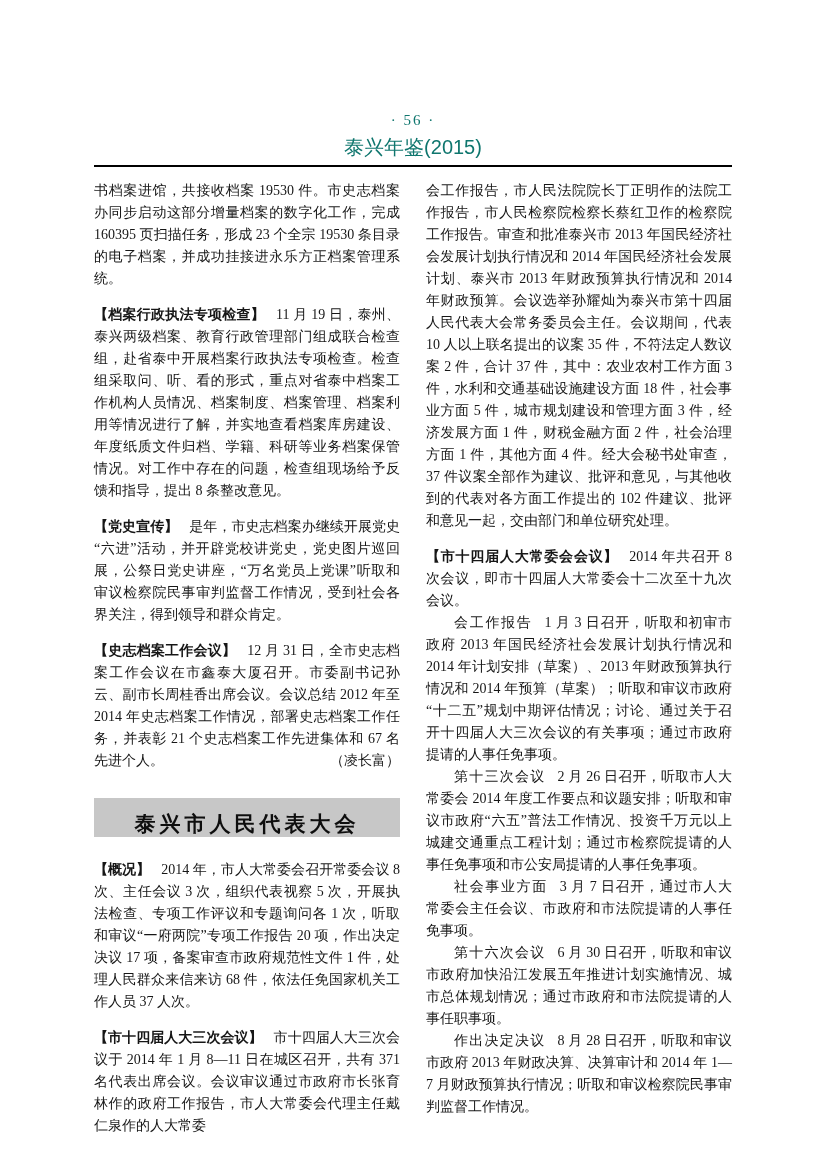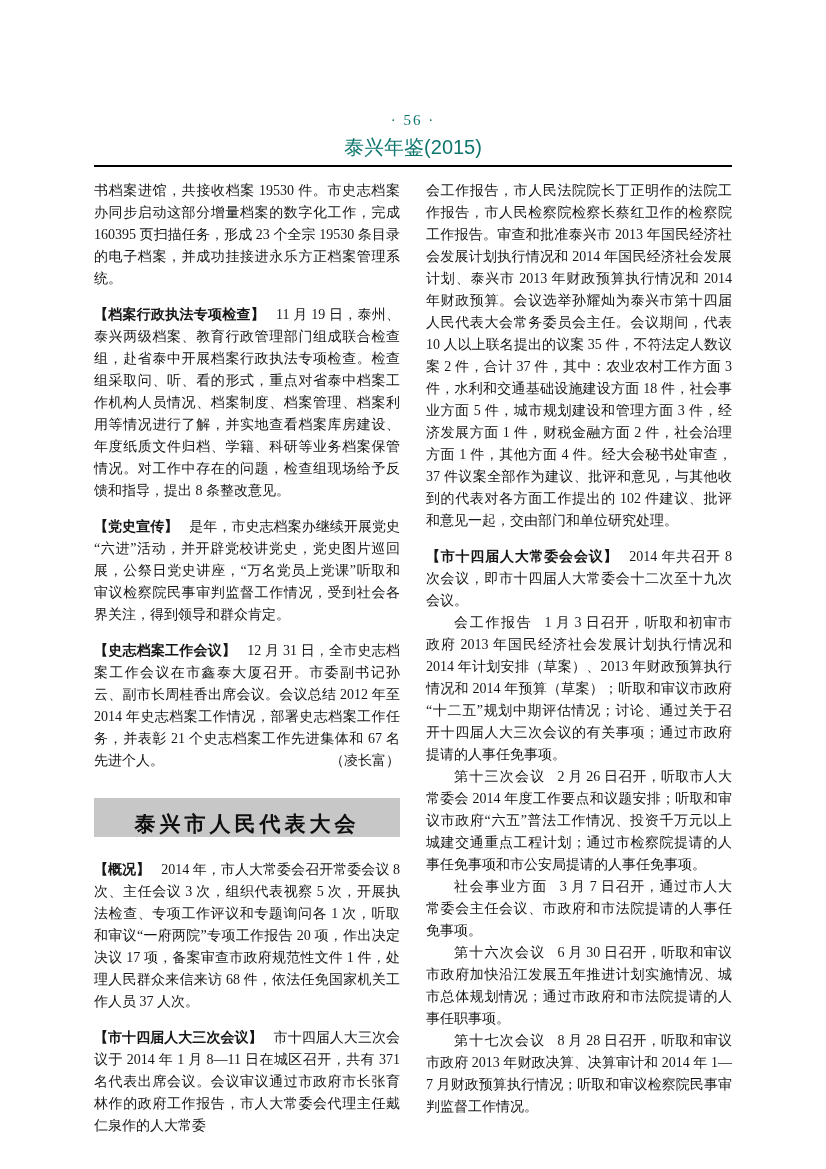--- a/index.html
+++ b/index.html
@@ -123,18 +123,18 @@
 
       <p class="meeting"><span class="meeting-name">会工作报告</span><span>1 月 3 日召开，听取和初审市政府 2013 年国民经济社会发展计划执行情况和 2014 年计划安排（草案）、2013 年财政预算执行情况和 2014 年预算（草案）；听取和审议市政府“十二五”规划中期评估情况；讨论、通过关于召开十四届人大三次会议的有关事项；通过市政府提请的人事任免事项。</span></p>
 
       <p class="meeting"><span class="meeting-name">第十三次会议</span><span>2 月 26 日召开，听取市人大常委会 2014 年度工作要点和议题安排；听取和审议市政府“六五”普法工作情况、投资千万元以上城建交通重点工程计划；通过市检察院提请的人事任免事项和市公安局提请的人事任免事项。</span></p>
 
       <p class="meeting"><span class="meeting-name">社会事业方面</span><span>3 月 7 日召开，通过市人大常委会主任会议、市政府和市法院提请的人事任免事项。</span></p>
 
 
       <p class="meeting"><span class="meeting-name">第十六次会议</span><span>6 月 30 日召开，听取和审议市政府加快沿江发展五年推进计划实施情况、城市总体规划情况；通过市政府和市法院提请的人事任职事项。</span></p>
 
-      <p class="meeting"><span class="meeting-name">第十七次会议</span><span>8 月 28 日召开，听取和审议市政府 2013 年财政决算、决算审计和 2014 年 1—7 月财政预算执行情况；听取和审议检察院民事审判监督工作情况。</span></p>
+      <p class="meeting"><span class="meeting-name">作出决定决议</span><span>8 月 28 日召开，听取和审议市政府 2013 年财政决算、决算审计和 2014 年 1—7 月财政预算执行情况；听取和审议检察院民事审判监督工作情况。</span></p>
 
     </div>
 
   </div>
 </div>
 
 </body></html>

